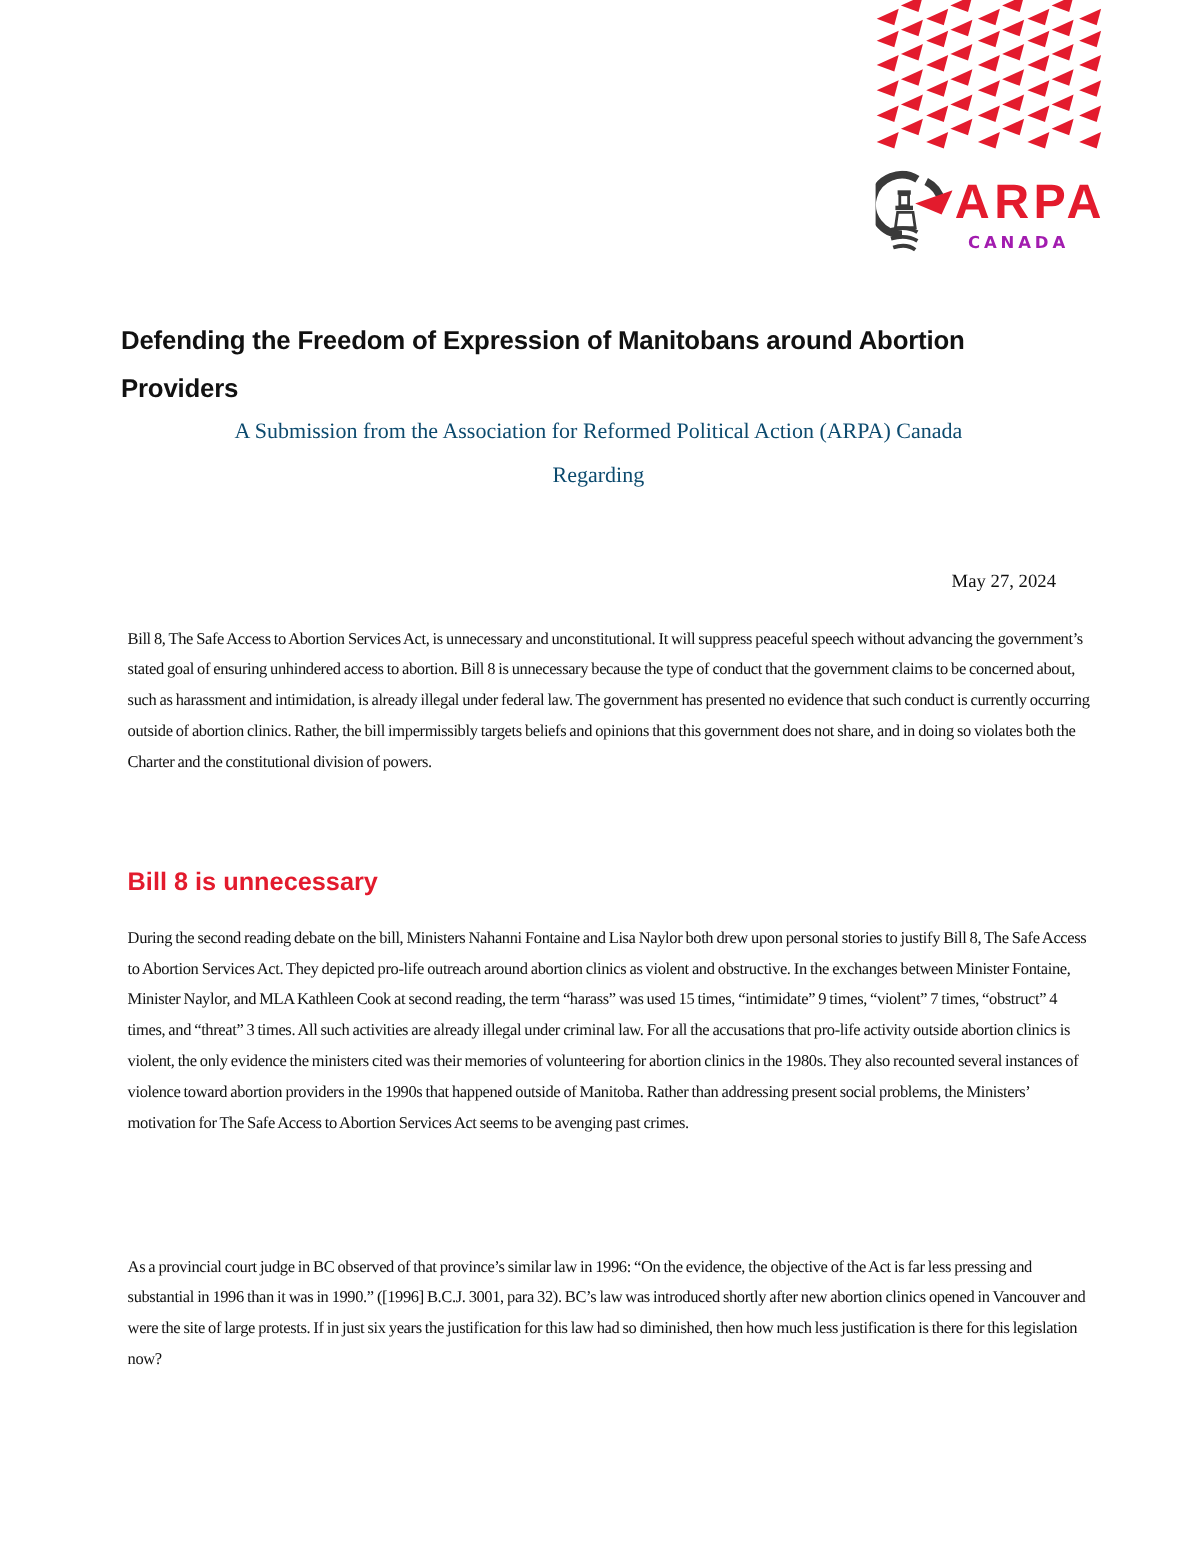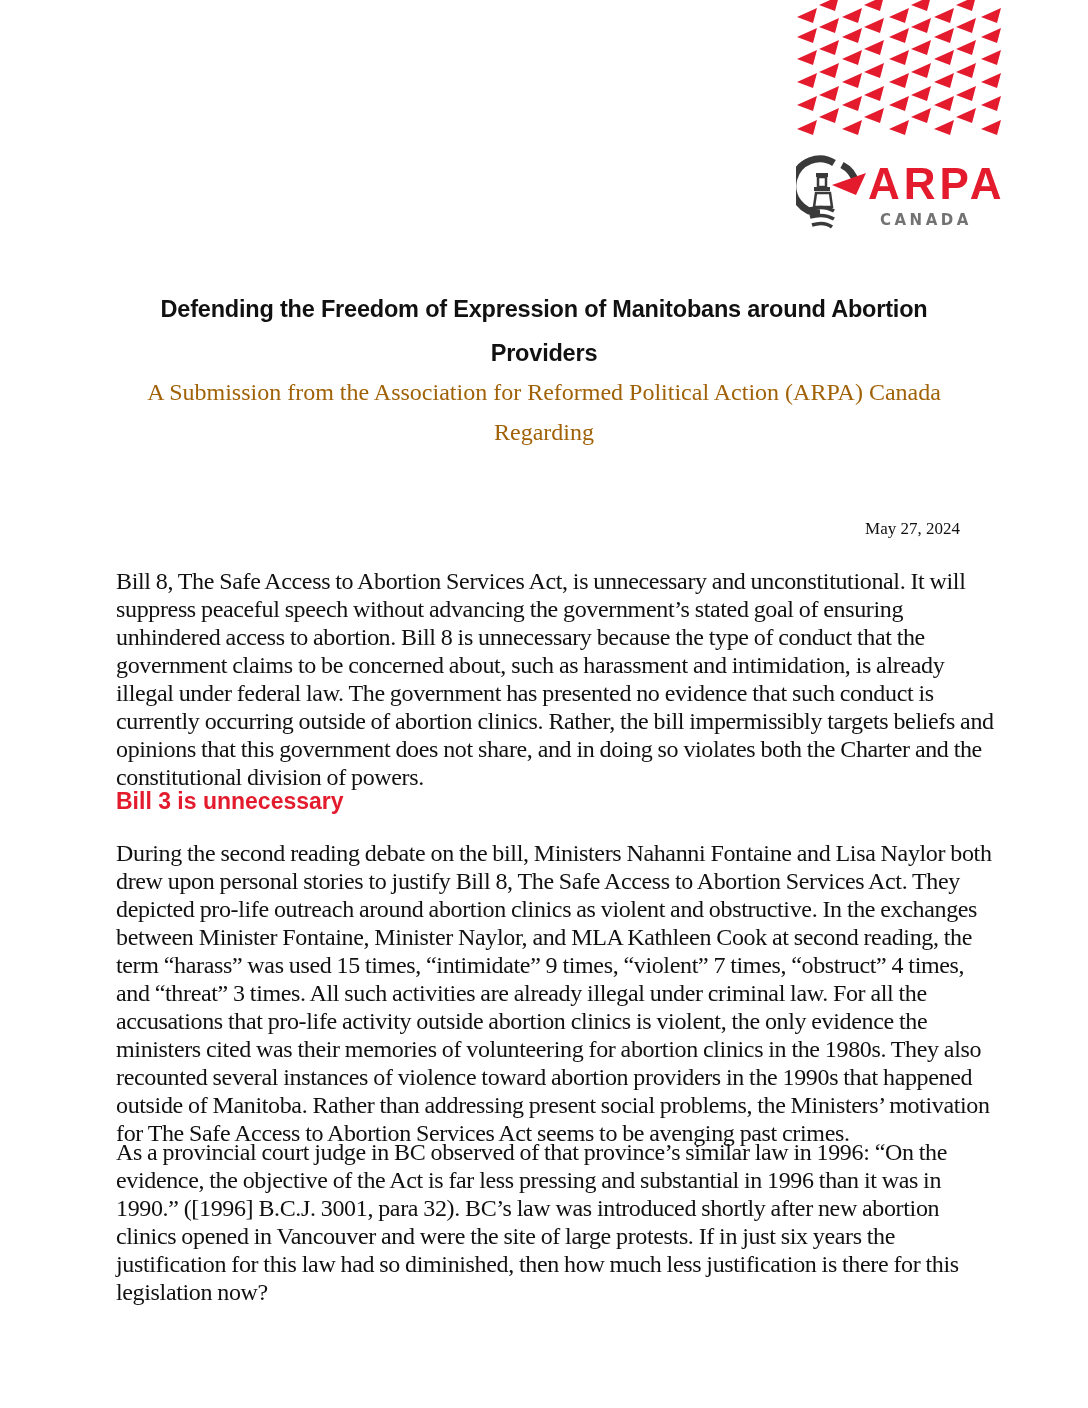--- a/index.html
+++ b/index.html
@@ -3,31 +3,31 @@
 <meta charset="utf-8">
 <style>
   html, body { margin: 0; padding: 0; background: #ffffff; }
   body { width: 1088px; height: 1408px; position: relative; overflow: hidden; color: #111; }
   .page { position: absolute; left: 0; top: 0; width: 1088px; height: 1408px; }
 
   
   .logo-pattern { position: absolute; left: 790px; top: 0; width: 220px; height: 140px; }
   .logo-mark { position: absolute; left: 796px; top: 155px; width: 70px; height: 78px; }
   .logo-arpa { position: absolute; left: 868px; top: 162px; font-family: "Liberation Sans", sans-serif; font-weight: bold; font-size: 44px; letter-spacing: 4px; color: #e31b2d; line-height: 44px; }
-  .logo-canada { position: absolute; left: 880px; top: 211px; font-family: "DejaVu Sans", sans-serif; font-weight: bold; font-size: 15px; letter-spacing: 3.5px; color: #737373; line-height: 18px; }
+  .logo-canada { position: absolute; left: 880px; top: 211px; font-family: "DejaVu Sans", sans-serif; font-weight: bold; font-size: 15px; letter-spacing: 3.5px; color: #a21caf; line-height: 18px; }
 
   
-  .title { position: absolute; left: 110px; width: 868px; text-align: center; font-family: "Liberation Sans", sans-serif; font-weight: bold; font-size: 23.5px; color: #111; line-height: 44px; top: 287px; letter-spacing: -0.2px; }
-  .subtitle { position: absolute; left: 110px; width: 868px; text-align: center; font-family: "Liberation Serif", serif; font-size: 24px; color: #a16207; line-height: 40px; }
+  .title { position: absolute; left: 110px; width: 868px; font-family: "Liberation Sans", sans-serif; font-weight: bold; font-size: 23.5px; color: #111; line-height: 44px; top: 287px; letter-spacing: -0.2px; }
+  .subtitle { position: absolute; left: 110px; width: 868px; text-align: center; font-family: "Liberation Serif", serif; font-size: 20px; color: #0c4a6e; line-height: 40px; }
   .sub1 { top: 372px; }
   .sub2 { top: 412px; }
   .sub3 { top: 451px; }
   .date { position: absolute; right: 128px; top: 519px; font-family: "Liberation Serif", serif; font-size: 17px; color: #111; }
 
-  .para { position: absolute; left: 116px; width: 880px; font-family: "Liberation Serif", serif; font-size: 24px; line-height: 28px; color: #111; letter-spacing: -0.35px; word-spacing: -0.5px; }
+  .para { position: absolute; left: 116px; width: 880px; font-family: "Liberation Serif", serif; font-size: 15px; line-height: 28px; color: #111; letter-spacing: -0.35px; word-spacing: -0.5px; }
   .p1 { top: 567px; }
   .p2 { top: 839px; }
   .p3 { top: 1138px; }
   .heading { position: absolute; left: 116px; top: 785px; font-family: "Liberation Sans", sans-serif; font-weight: bold; font-size: 23px; color: #e31b2d; line-height: 32px; }
 
   .footer { position: absolute; left: 0; width: 1088px; top: 1341px; text-align: center; font-family: "Liberation Sans", sans-serif; font-size: 12.5px; color: #555; letter-spacing: 0.1px; }
   .footer .sep { color: #e31b2d; padding: 0 6px; }
   .footer .brand-a { color: #e31b2d; font-weight: bold; letter-spacing: 1.5px; }
   .footer .brand-b { color: #555; letter-spacing: 0.5px; }
 </style>
@@ -109,18 +109,18 @@
   <div class="logo-canada">CANADA</div>
 
   <div class="title">Defending the Freedom of Expression of Manitobans around Abortion Providers</div>
   <div class="subtitle sub1">A Submission from the Association for Reformed Political Action (ARPA) Canada</div>
   <div class="subtitle sub2">Regarding</div>
 
   <div class="date">May 27, 2024</div>
 
   <div class="para p1">Bill 8, The Safe Access to Abortion Services Act, is unnecessary and unconstitutional. It will suppress peaceful speech without advancing the government’s stated goal of ensuring unhindered access to abortion. Bill 8 is unnecessary because the type of conduct that the government claims to be concerned about, such as harassment and intimidation, is already illegal under federal law. The government has presented no evidence that such conduct is currently occurring outside of abortion clinics. Rather, the bill impermissibly targets beliefs and opinions that this government does not share, and in doing so violates both the Charter and the constitutional division of powers.</div>
 
-  <div class="heading">Bill 3 is unnecessary</div>
+  <div class="heading">Bill 8 is unnecessary</div>
 
   <div class="para p2">During the second reading debate on the bill, Ministers Nahanni Fontaine and Lisa Naylor both drew upon personal stories to justify Bill 8, The Safe Access to Abortion Services Act. They depicted pro-life outreach around abortion clinics as violent and obstructive. In the exchanges between Minister Fontaine, Minister Naylor, and MLA Kathleen Cook at second reading, the term “harass” was used 15 times, “intimidate” 9 times, “violent” 7 times, “obstruct” 4 times, and “threat” 3 times. All such activities are already illegal under criminal law. For all the accusations that pro-life activity outside abortion clinics is violent, the only evidence the ministers cited was their memories of volunteering for abortion clinics in the 1980s. They also recounted several instances of violence toward abortion providers in the 1990s that happened outside of Manitoba. Rather than addressing present social problems, the Ministers’ motivation for The Safe Access to Abortion Services Act seems to be avenging past crimes.</div>
   <div class="para p3">As a provincial court judge in BC observed of that province’s similar law in 1996: “On the evidence, the objective of the Act is far less pressing and substantial in 1996 than it was in 1990.” ([1996] B.C.J. 3001, para 32). BC’s law was introduced shortly after new abortion clinics opened in Vancouver and were the site of large protests. If in just six years the justification for this law had so diminished, then how much less justification is there for this legislation now?</div>
 
 </div>
 
 </body></html>

